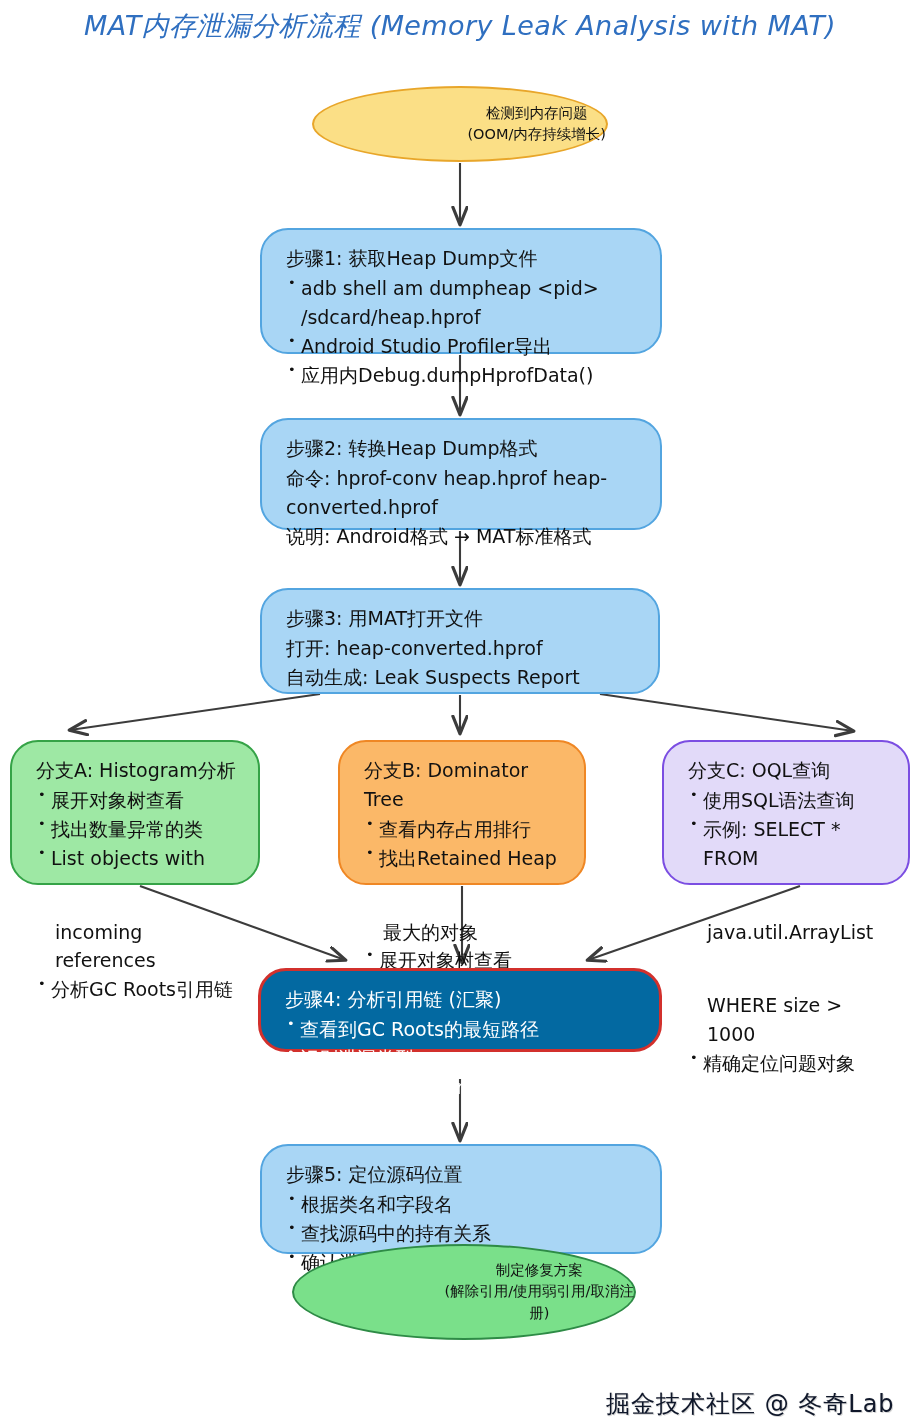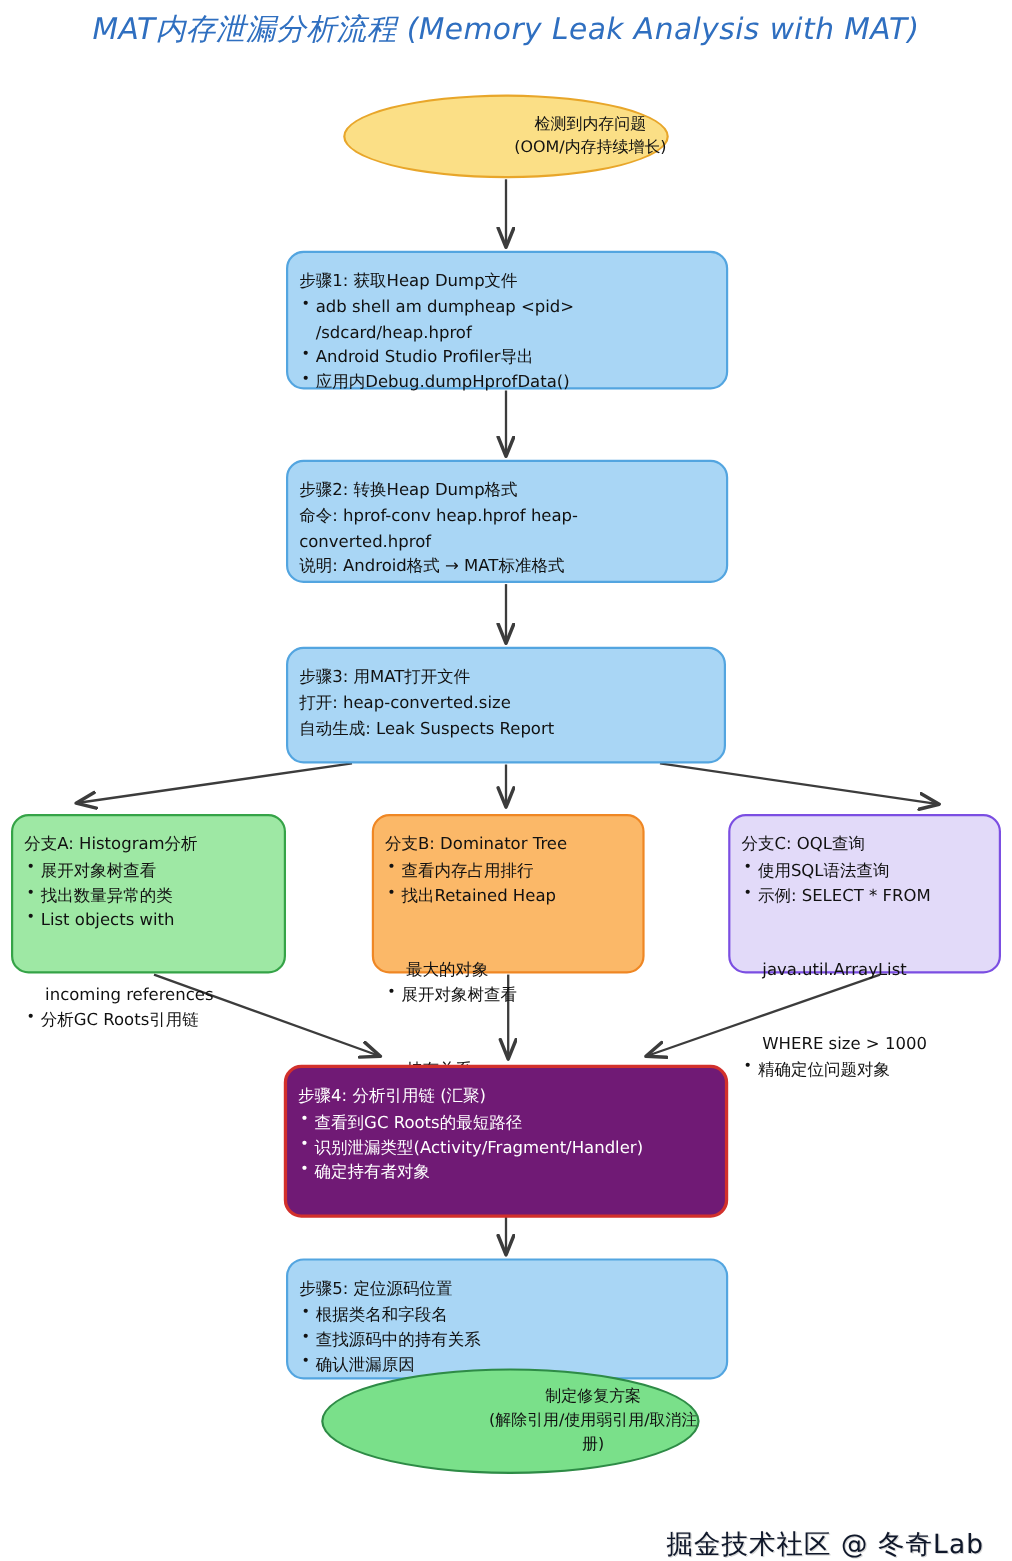--- a/index.html
+++ b/index.html
@@ -75,24 +75,24 @@
     width: 344px;
     height: 96px;
     background: #7ae08a;
     border: 2.5px solid #2e8b46;
     font-size: 14.5px;
     color: #111;
   }
 
   
   .box {
-    border-radius: 16px;
-    padding: 14px 16px 10px 10px;
+    border-radius: 28px;
+    padding: 14px 16px 10px 24px;
     line-height: 1.52;
-    font-size: 15px;
+    font-size: 19px;
     color: #111;
   }
   .box .hdr { margin-bottom: 1px; }
   .box ul {
     margin: 0;
     padding: 0;
     list-style: none;
   }
   .box li {
     position: relative;
@@ -119,22 +119,22 @@
   }
   .step1 { left: 260px; top: 228px; width: 402px; height: 126px; }
   .step2 { left: 260px; top: 418px; width: 402px; height: 112px; }
   .step3 { left: 260px; top: 588px; width: 400px; height: 106px; }
   .step5 { left: 260px; top: 1144px; width: 402px; height: 110px; }
 
   .step4 {
     left: 258px;
     top: 968px;
     width: 404px;
-    height: 139px;
-    background: #701a75;
+    height: 84px;
+    background: #0369a1;
     border: 3px solid #d2302c;
     color: #ffffff;
   }
 
   .branchA {
     left: 10px;
     top: 740px;
     width: 250px;
     height: 145px;
     background: #9ee8a4;
@@ -224,21 +224,21 @@
   </div>
 
   <div class="node box blue step2">
     <div class="hdr">步骤2: 转换Heap Dump格式</div>
     <div class="plain">命令: hprof-conv heap.hprof heap-converted.hprof</div>
     <div class="plain">说明: Android格式 → MAT标准格式</div>
   </div>
 
   <div class="node box blue step3">
     <div class="hdr">步骤3: 用MAT打开文件</div>
-    <div class="plain">打开: heap-converted.size</div>
+    <div class="plain">打开: heap-converted.hprof</div>
     <div class="plain">自动生成: Leak Suspects Report</div>
   </div>
 
   <div class="node box branchA">
     <div class="hdr">分支A: Histogram分析</div>
     <ul>
       <li>
         <span>展开对象树查看</span>
       </li>
       <li>

